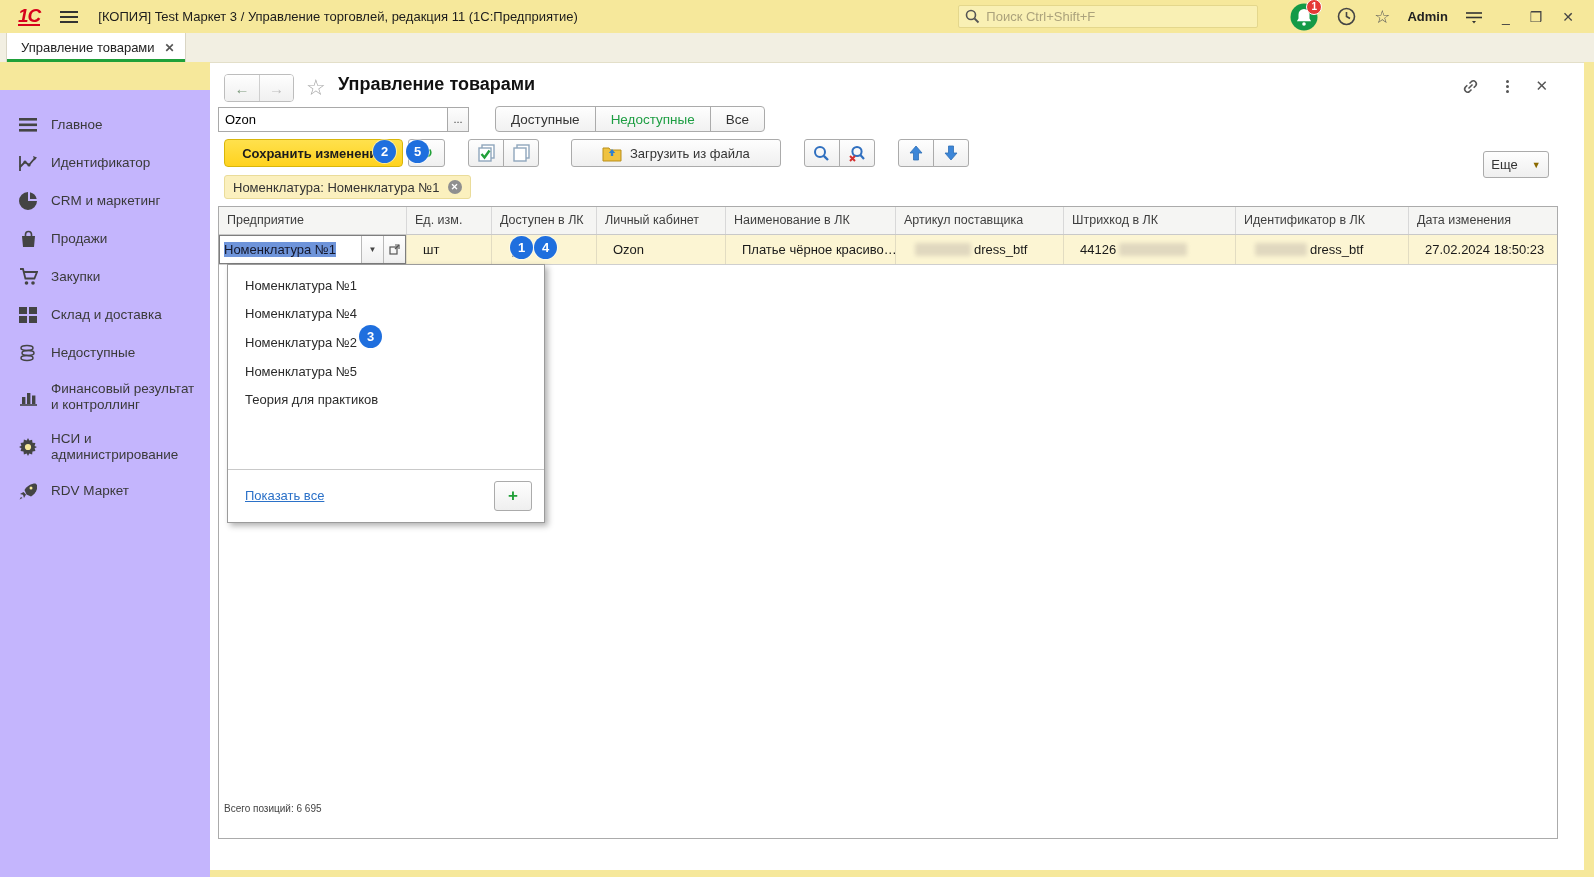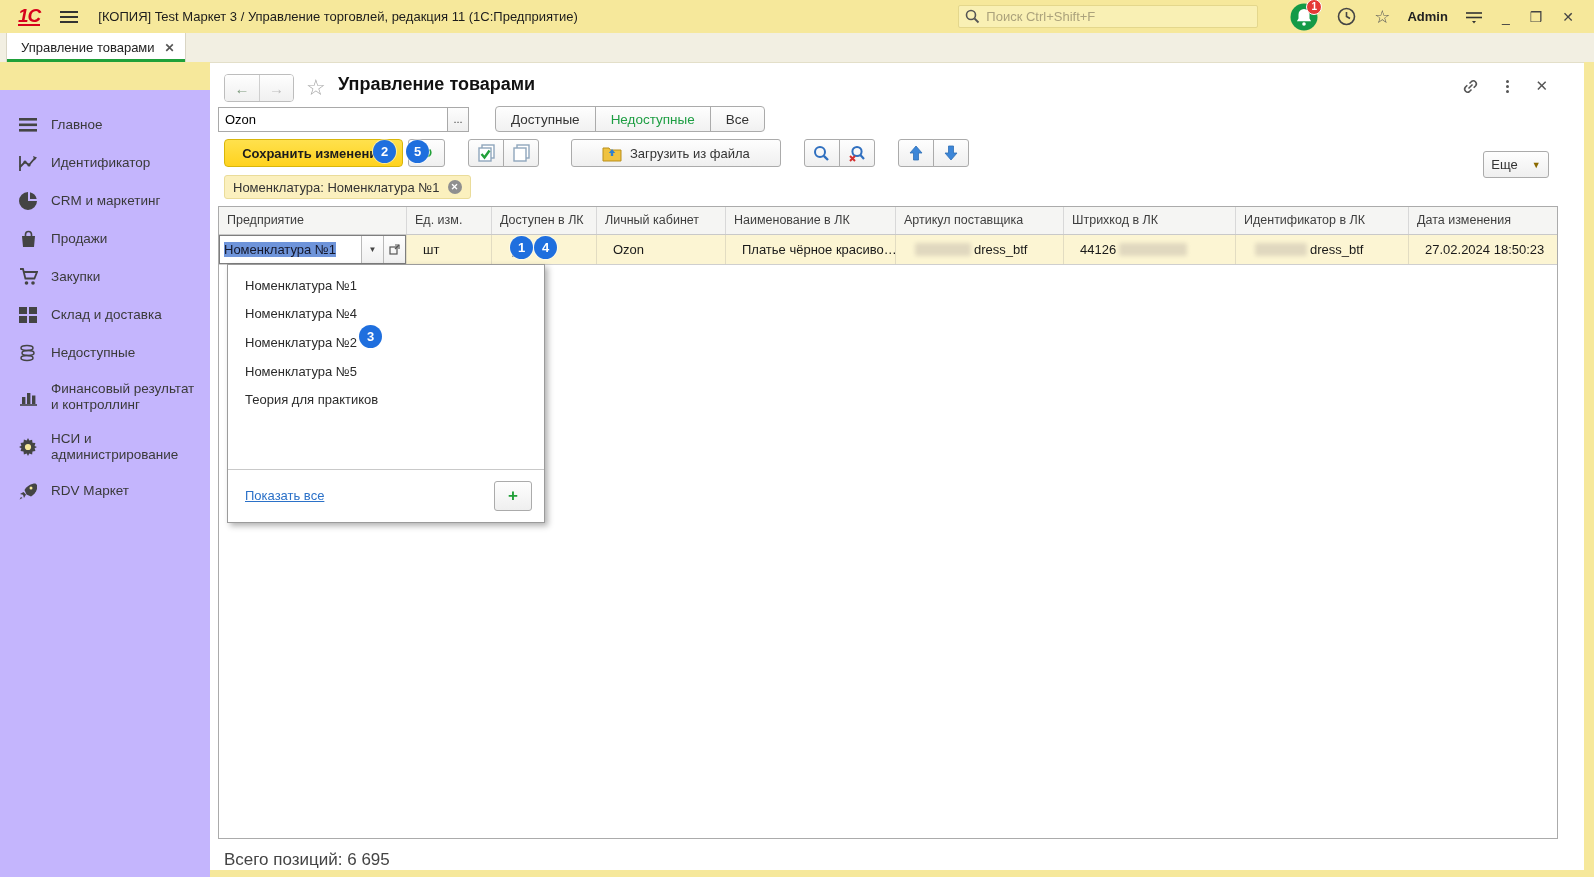--- a/index.html
+++ b/index.html
@@ -115,21 +115,21 @@
 
   
   .dropdown { position:absolute; left:227px; top:264px; width:318px; height:259px; background:#fff;
               border:1px solid #9B9B9B; box-shadow:3px 3px 6px rgba(0,0,0,.3); z-index:30; }
   .dd-item { height:28.6px; display:flex; align-items:center; padding-left:17px; font-size:13px; color:#2B2B2B; cursor:pointer; }
   .dd-foot { position:absolute; left:0; bottom:0; width:100%; height:53px; border-top:1px solid #C9C9C9; }
   .dd-link { position:absolute; left:17px; top:18px; color:#2B71C8; text-decoration:underline; font-size:13px; cursor:pointer; }
   .dd-plus { position:absolute; right:12px; top:11px; width:38px; height:30px; font-size:17px; font-weight:bold; color:#21A038; }
 
   
-  .footer-status { position:absolute; left:14px; top:787px; font-size:17px; color:#444; }
+  .footer-status { position:absolute; left:14px; top:740px; font-size:10px; color:#444; }
 
   
   .abadge { position:absolute; width:23px; height:23px; border-radius:50%; background:#1F6FDE; color:#fff;
             font-size:13px; font-weight:bold; display:flex; align-items:center; justify-content:center; z-index:40;
             box-shadow:0 0 0 1px rgba(255,255,255,.5); }
 
   svg { display:block; }
 </style>
 </head>
 <body>

